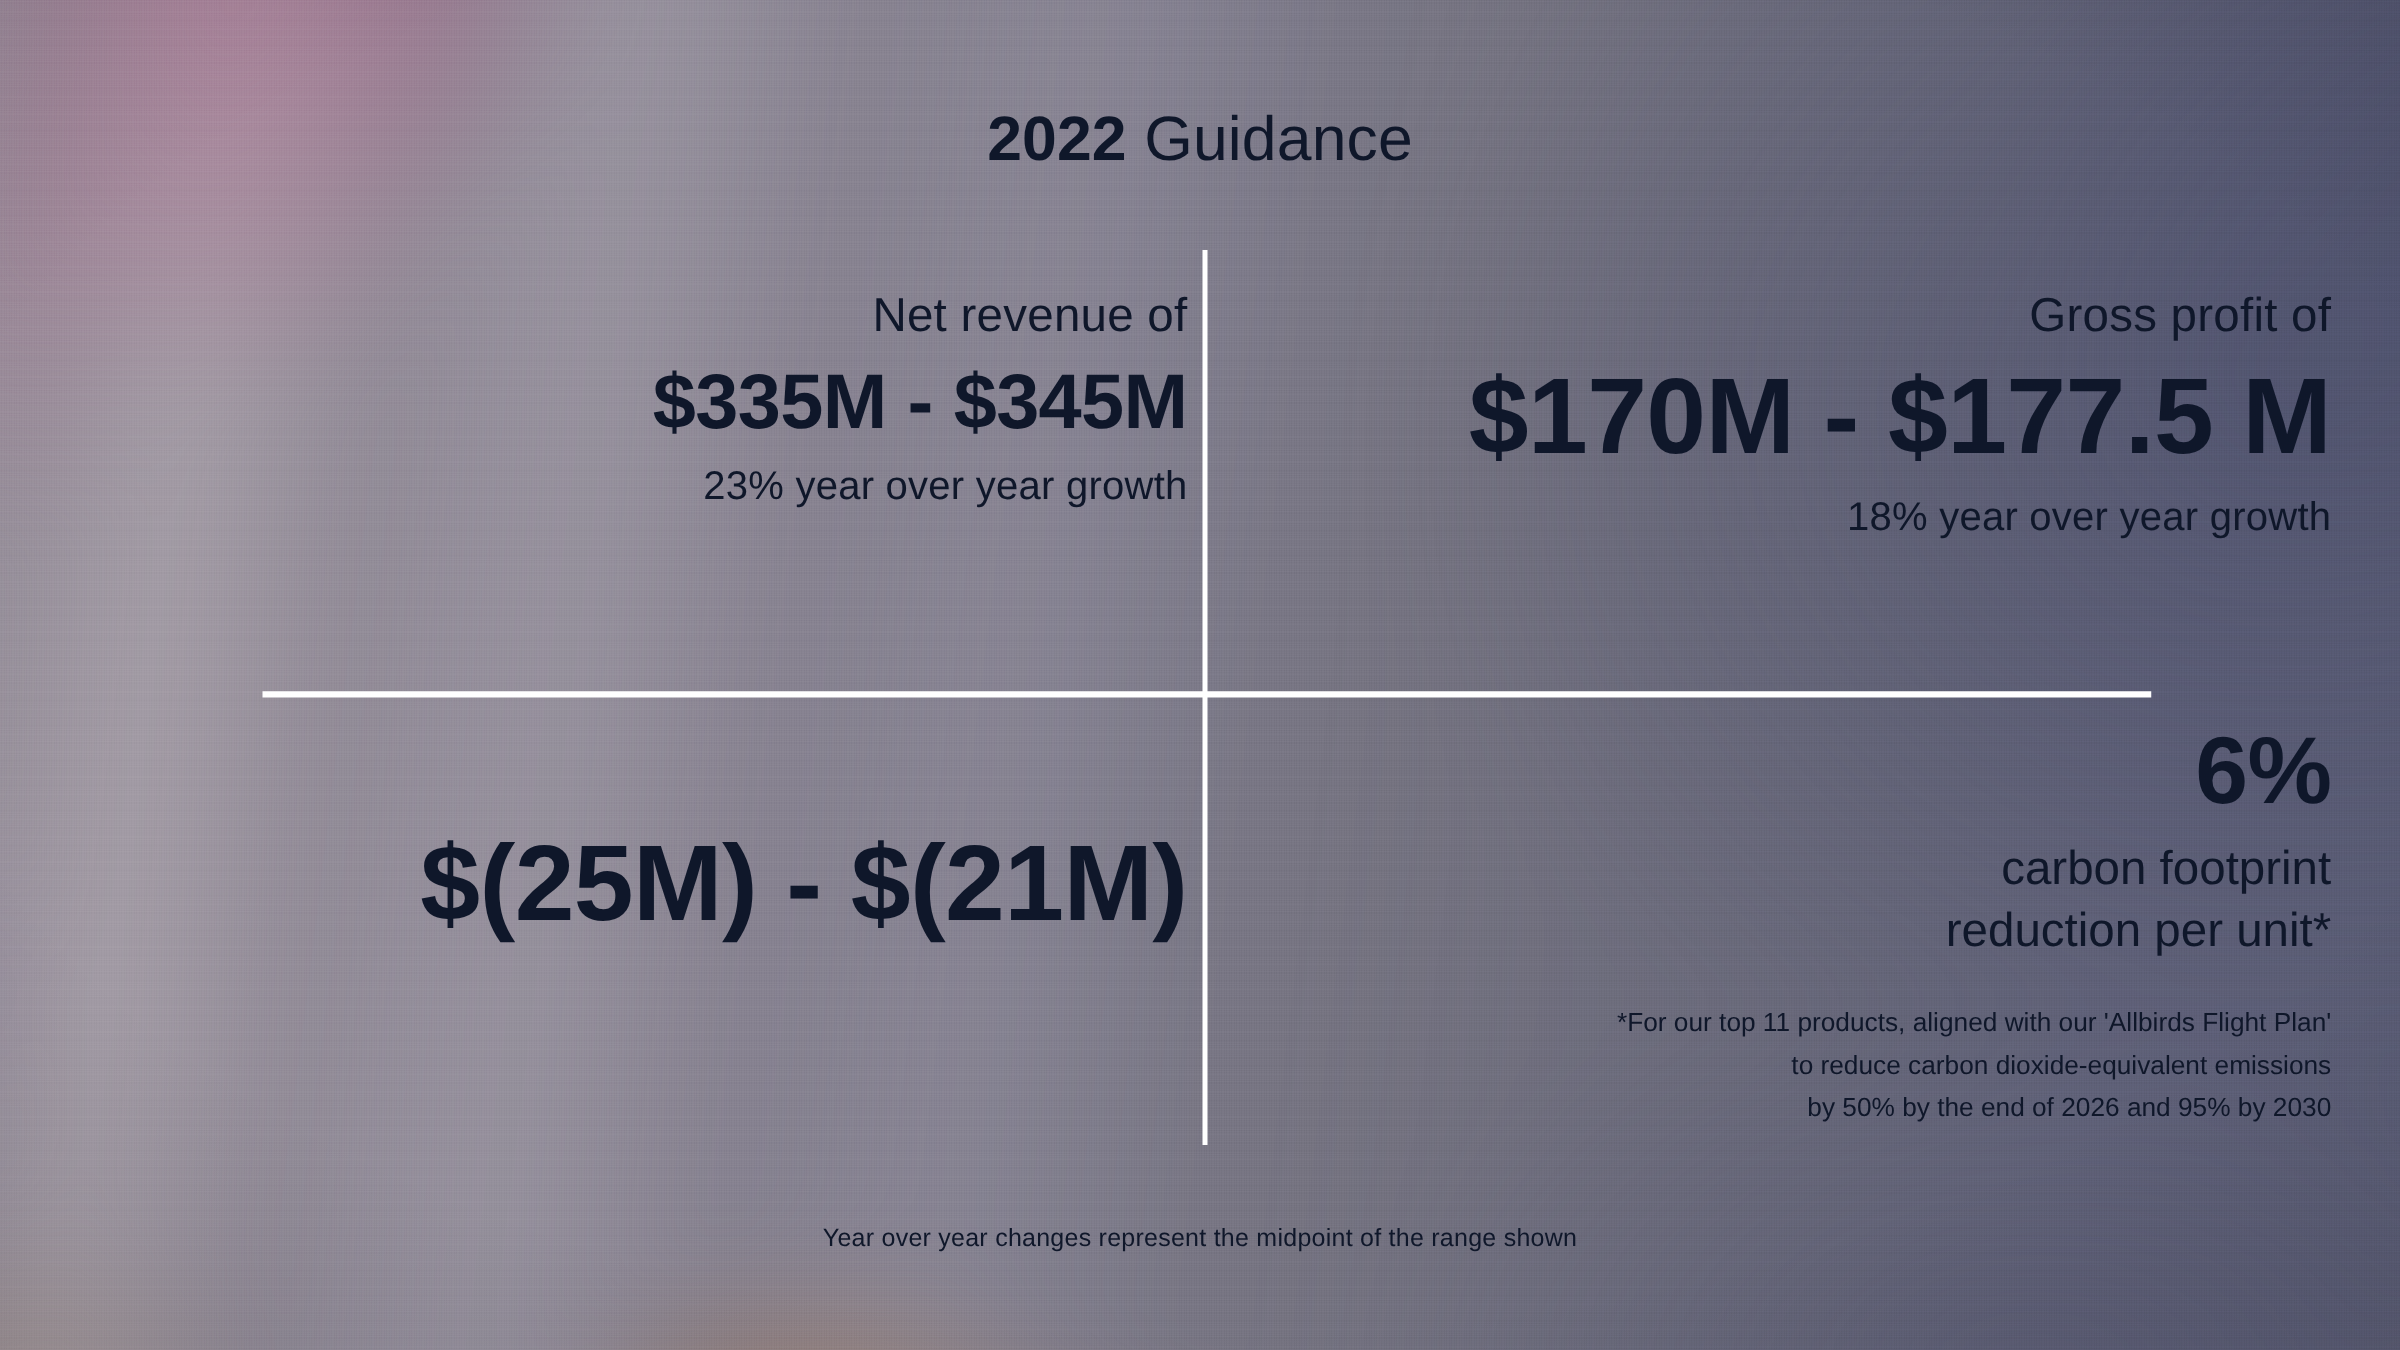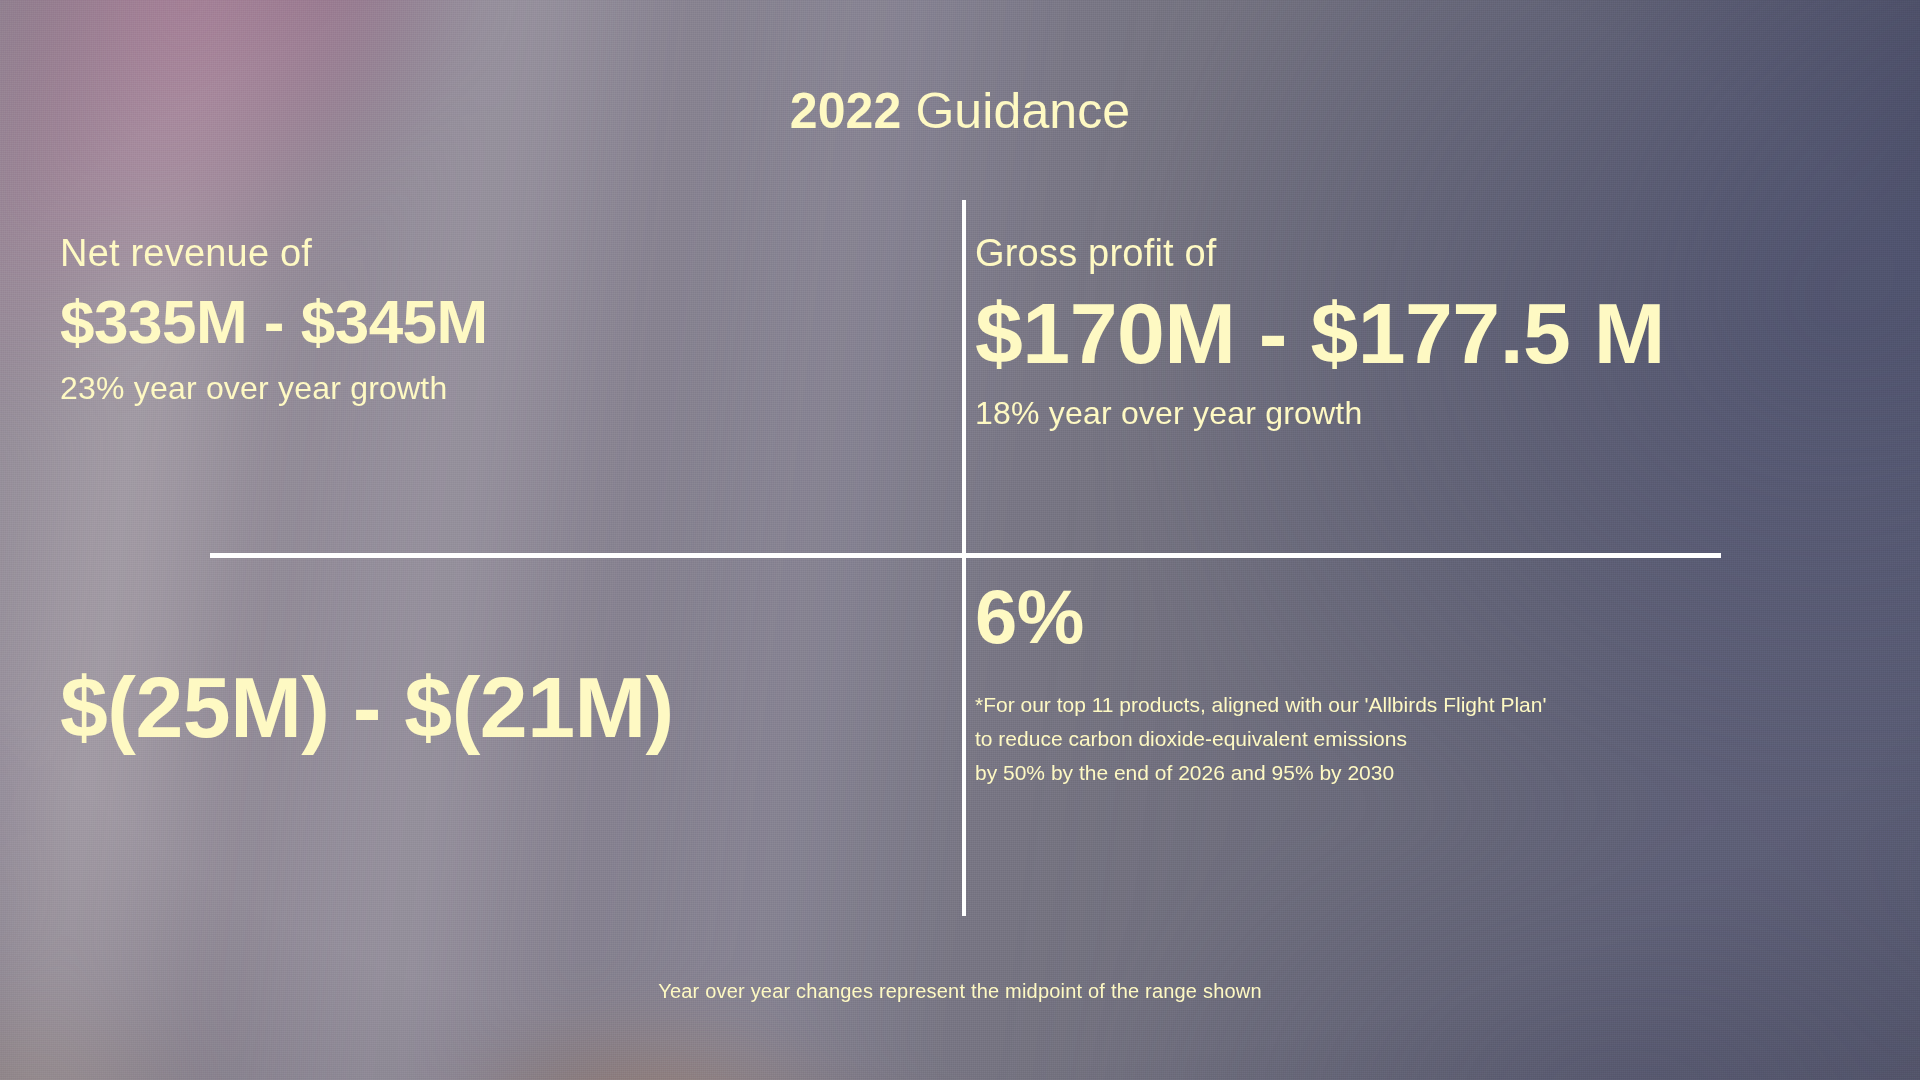--- a/index.html
+++ b/index.html
@@ -6,21 +6,21 @@
     margin: 0;
     padding: 0;
     background: #2a2a33;
   }
   #slide {
     position: relative;
     width: 1920px;
     height: 1080px;
     overflow: hidden;
     font-family: "Liberation Sans", sans-serif;
-    color: #fef9c3;
+    color: #0f172a;
     background: #6f6f7d;
   }
 
   
   .bg-layer {
     position: absolute;
     inset: -12%;
     pointer-events: none;
   }
   #bg-base {
@@ -122,21 +122,21 @@
   }
   #divider-horizontal {
     left: 210px;
     top: 553px;
     width: 1511px;
     height: 5px;
   }
 
   .quadrant {
     position: absolute;
-    text-align: left;
+    text-align: right;
     box-sizing: border-box;
   }
 
   .stat-label {
     font-weight: 300;
     font-size: 38px;
     line-height: 1.15;
     letter-spacing: 0.2px;
     white-space: nowrap;
   }
@@ -259,20 +259,24 @@
       <div class="stat-value">$170M - $177.5 M</div>
       <div class="stat-note">18% year over year growth</div>
     </div>
 
     <div class="quadrant" id="quadrant-adjusted-ebitda">
       <div class="stat-value">$(25M) - $(21M)</div>
     </div>
 
     <div class="quadrant" id="quadrant-carbon">
       <div class="stat-value">6%</div>
+      <div class="carbon-desc">
+        <span class="footnote-line">carbon footprint</span>
+        <span class="footnote-line">reduction per unit*</span>
+      </div>
       <div class="footnote">
         <span class="footnote-line">*For our top 11 products, aligned with our 'Allbirds Flight Plan'</span>
         <span class="footnote-line">to reduce carbon dioxide-equivalent emissions</span>
         <span class="footnote-line">by 50% by the end of  2026 and 95% by 2030</span>
       </div>
     </div>
 
     <div id="caption">Year over year changes represent the midpoint of the range shown</div>
 
   </div>

